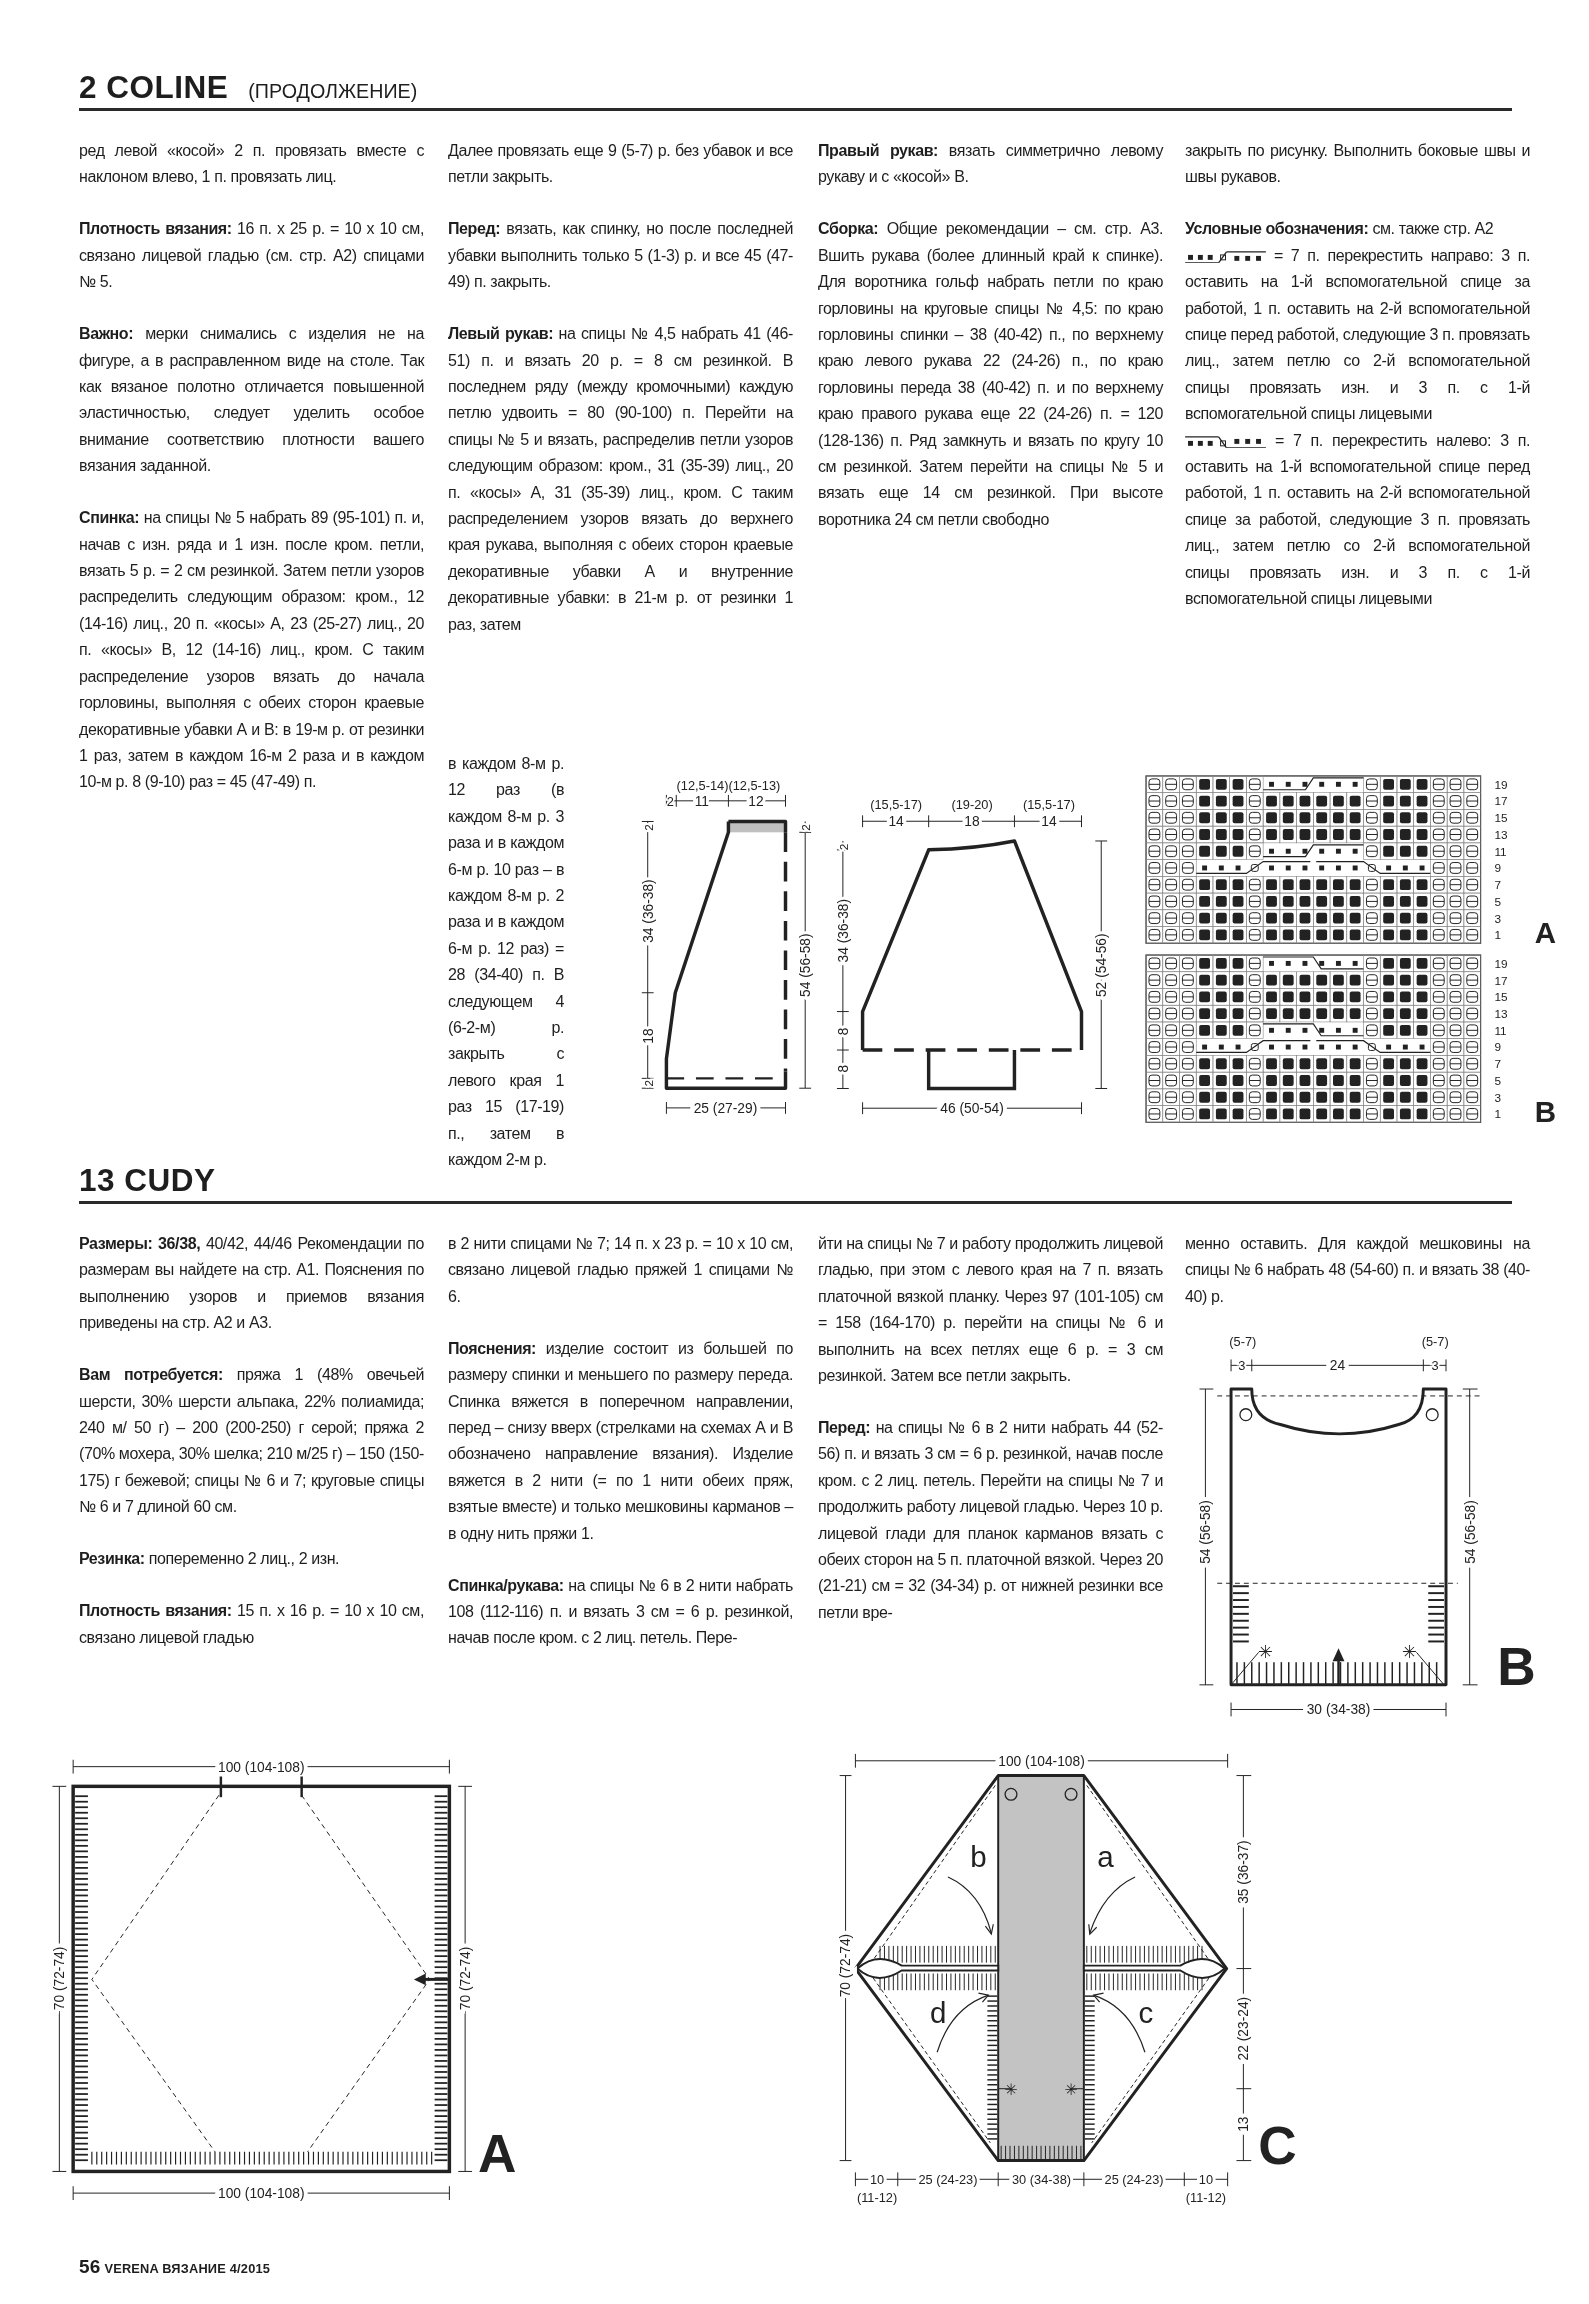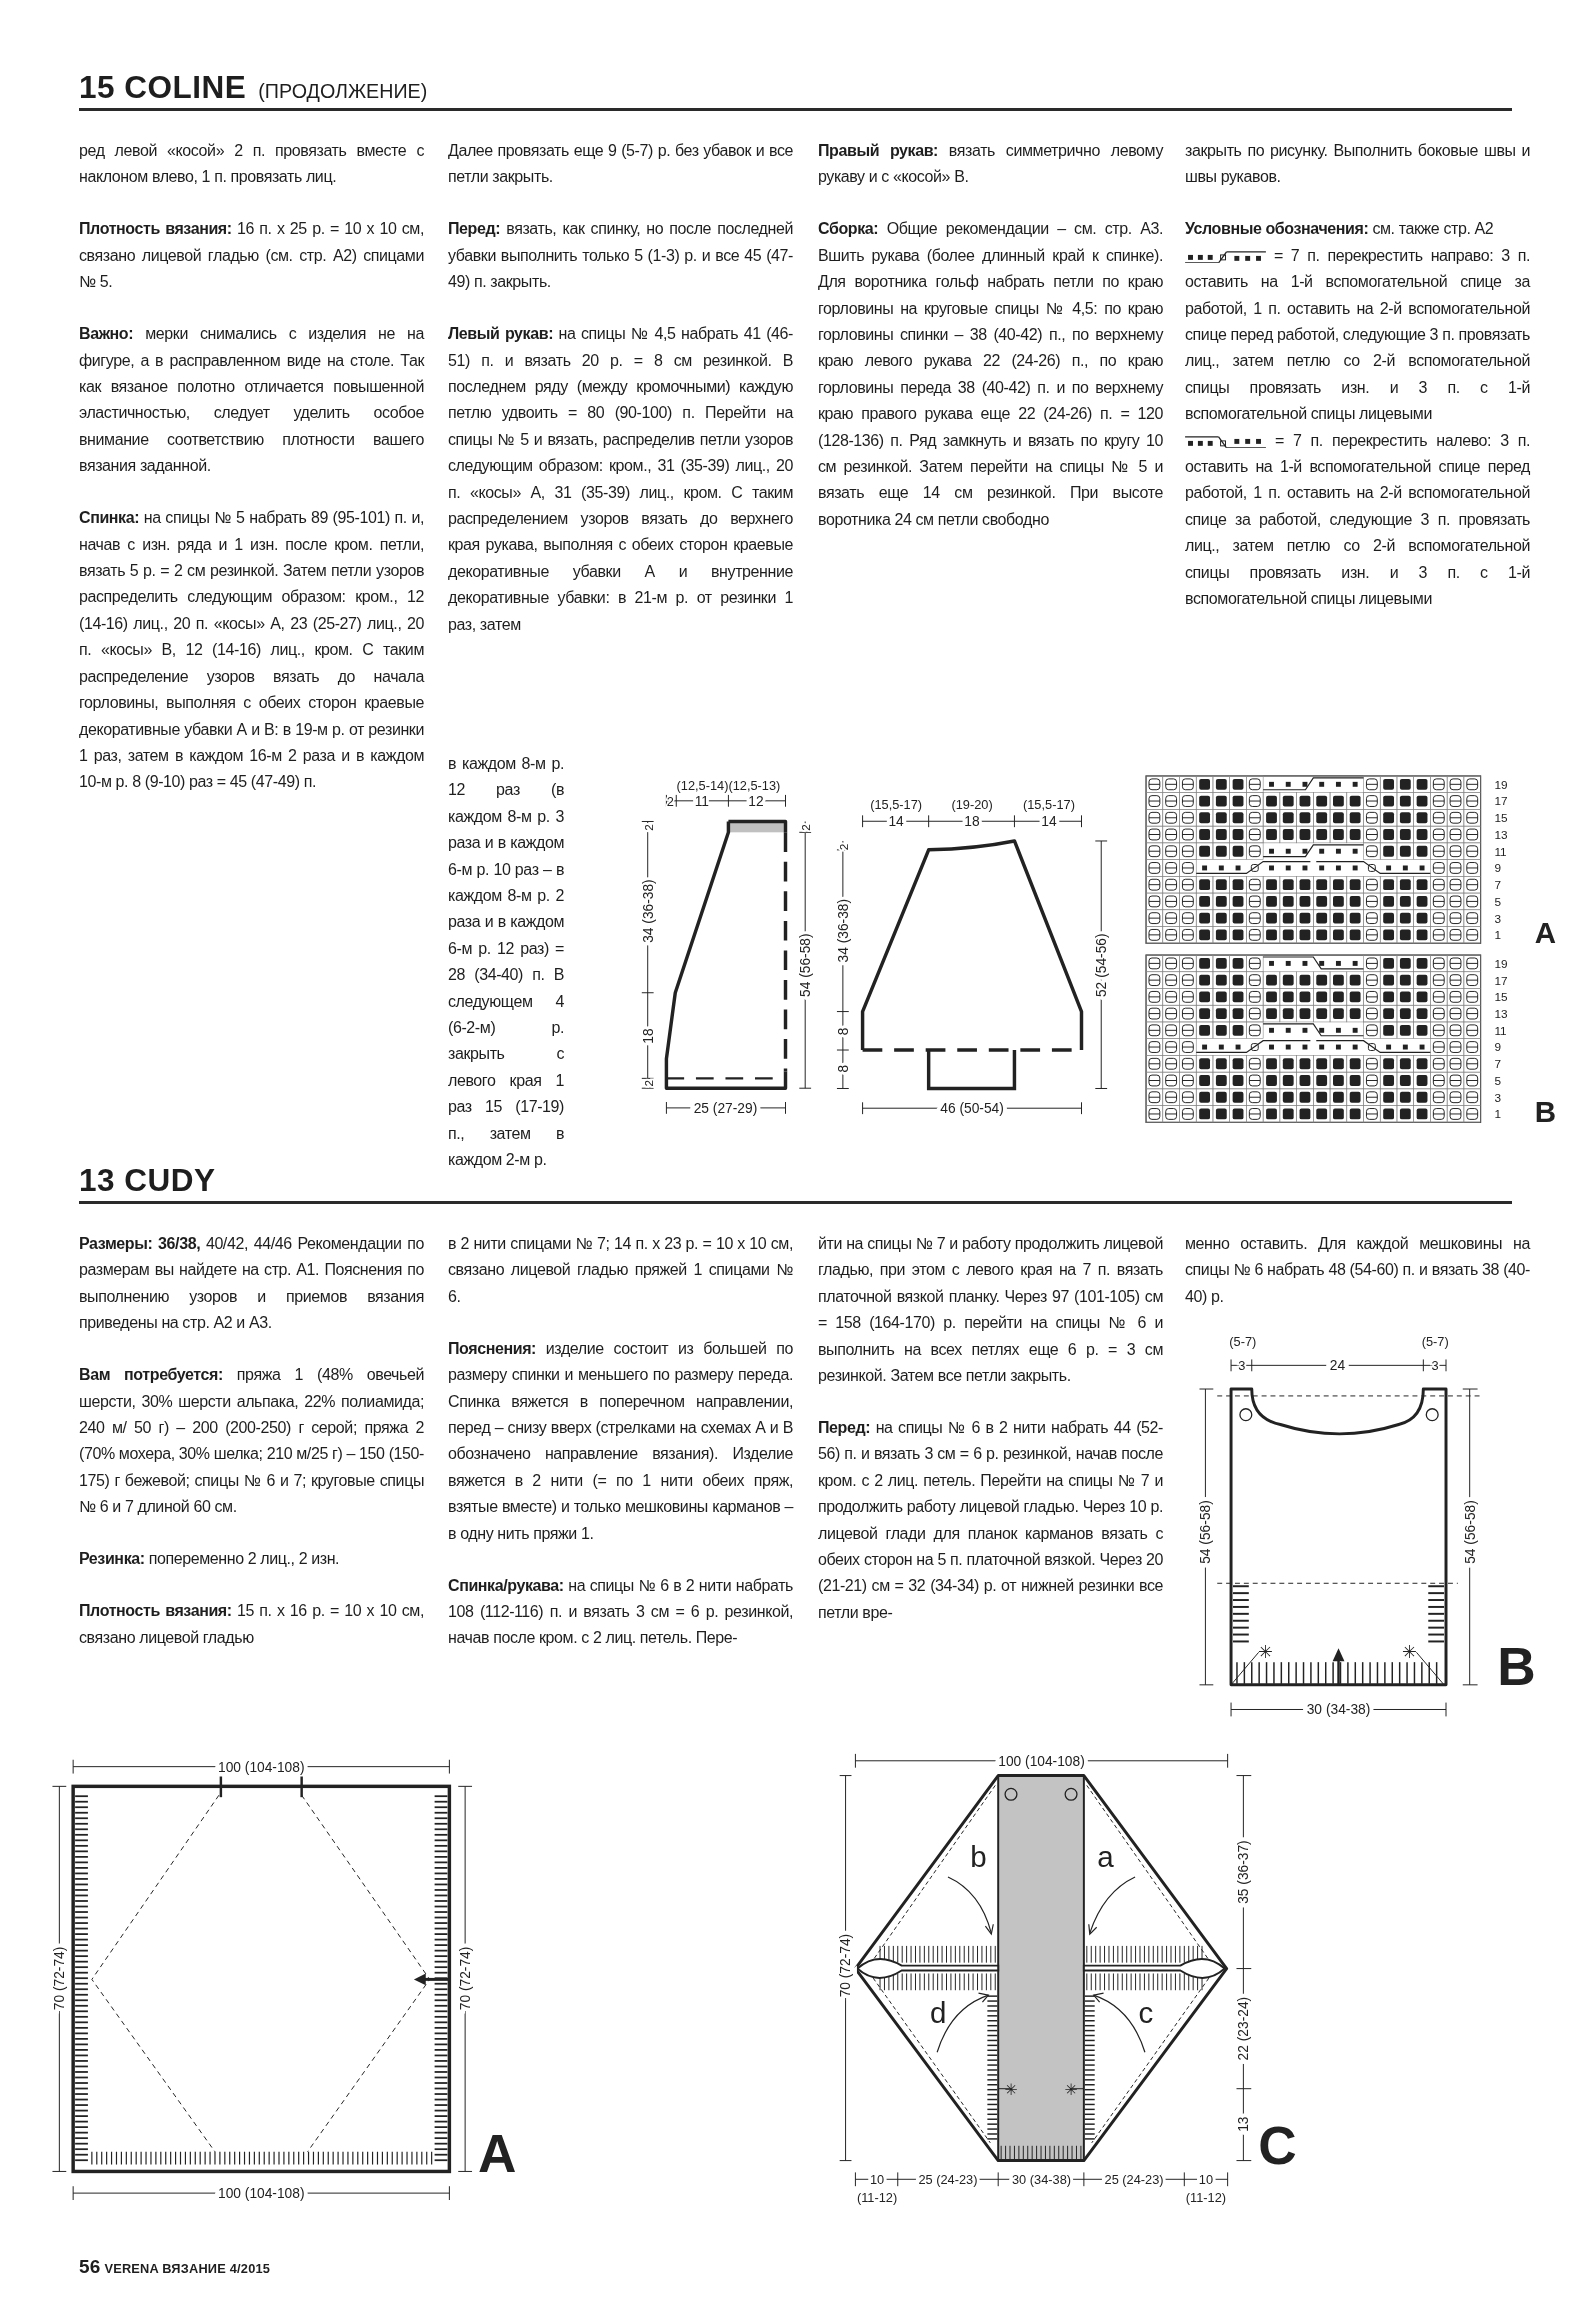--- a/index.html
+++ b/index.html
@@ -1,38 +1,38 @@
 <!DOCTYPE html>
 <html><head>
 <meta charset="utf-8">
 <style>
   html, body { margin:0; padding:0; background:#ffffff; }
   body { width:1590px; height:2304px; position:relative; overflow:hidden;
          font-family:"Liberation Sans", "DejaVu Sans", sans-serif; color:#1e1e1e; }
   .abs { position:absolute; }
   .sec-head { position:absolute; left:79px; width:1433px; border-bottom:3.9px solid #2a2a2a; padding-bottom:2px; }
   .sec-head .num { font-weight:bold; font-size:31.5px; letter-spacing:0.5px; }
-  .sec-head .sub { font-size:19.7px; font-stretch:condensed; margin-left:12px; }
+  .sec-head .sub { font-size:19.7px; font-stretch:condensed; margin-left:20px; }
   .col { position:absolute; width:345px; font-size:16px; line-height:26.4px; text-align:justify;
          font-family:"Liberation Sans Narrow","Liberation Sans", sans-serif; letter-spacing:-0.4px; }
   .col p { margin:0 0 25.6px 0; }
   .col b { font-weight:bold; }
   .col u { text-decoration:underline; }
   .narrow { width:116px; }
   svg text { font-family:"Liberation Sans", sans-serif; fill:#222; }
   .footer { position:absolute; left:79px; top:2256px; font-size:12.8px; font-weight:bold; letter-spacing:0.2px; }
   .footer .pg { font-size:19px; margin-right:3.9px; }
   .bigletter { font-weight:bold; font-size:54px; font-family:"Liberation Sans", sans-serif; }
   .sym { display:inline-block; vertical-align:middle; }
 </style>
 </head>
 <body>
 
 <div class="sec-head" style="top:69px;">
-  <span class="num">15 COLINE</span><span class="sub">(ПРОДОЛЖЕНИЕ)</span>
+  <span class="num">2 COLINE</span><span class="sub">(ПРОДОЛЖЕНИЕ)</span>
 </div>
 
 <div class="col" style="left:79px; top:138px;">
   <p><span>ред левой «косой»  2 п. провязать вместе с наклоном влево, 1 п. провязать лиц.</span></p>
   <p><b>Плотность вязания:</b><span> 16 п. х 25 р. = 10 х 10 см, связано лицевой гладью (см. стр. А2) спицами № 5.</span></p>
   <p><b>Важно:</b><span> мерки снимались с изделия не на фигуре, а в расправленном виде на столе. Так как вязаное полотно отличается повышенной эластичностью, следует уделить особое внимание соответствию плотности вашего вязания заданной.</span></p>
   <p><b>Спинка:</b><span> на спицы № 5 набрать 89 (95-101) п. и, начав с изн. ряда и 1 изн. после кром. петли, вязать 5 р. = 2 см резинкой. Затем петли узоров распределить следующим образом: кром., 12 (14-16) лиц., 20 п. «косы»  А, 23 (25-27) лиц., 20 п. «косы»  В, 12 (14-16) лиц., кром. С таким распределение узоров вязать до начала горловины, выполняя с обеих сторон краевые декоративные убавки А и В: в 19-м р. от резинки 1 раз, затем в каждом 16-м 2 раза и в каждом 10-м р. 8 (9-10) раз = 45 (47-49) п.</span></p>
 </div>
 
 <div class="col" style="left:448px; top:138px;">

